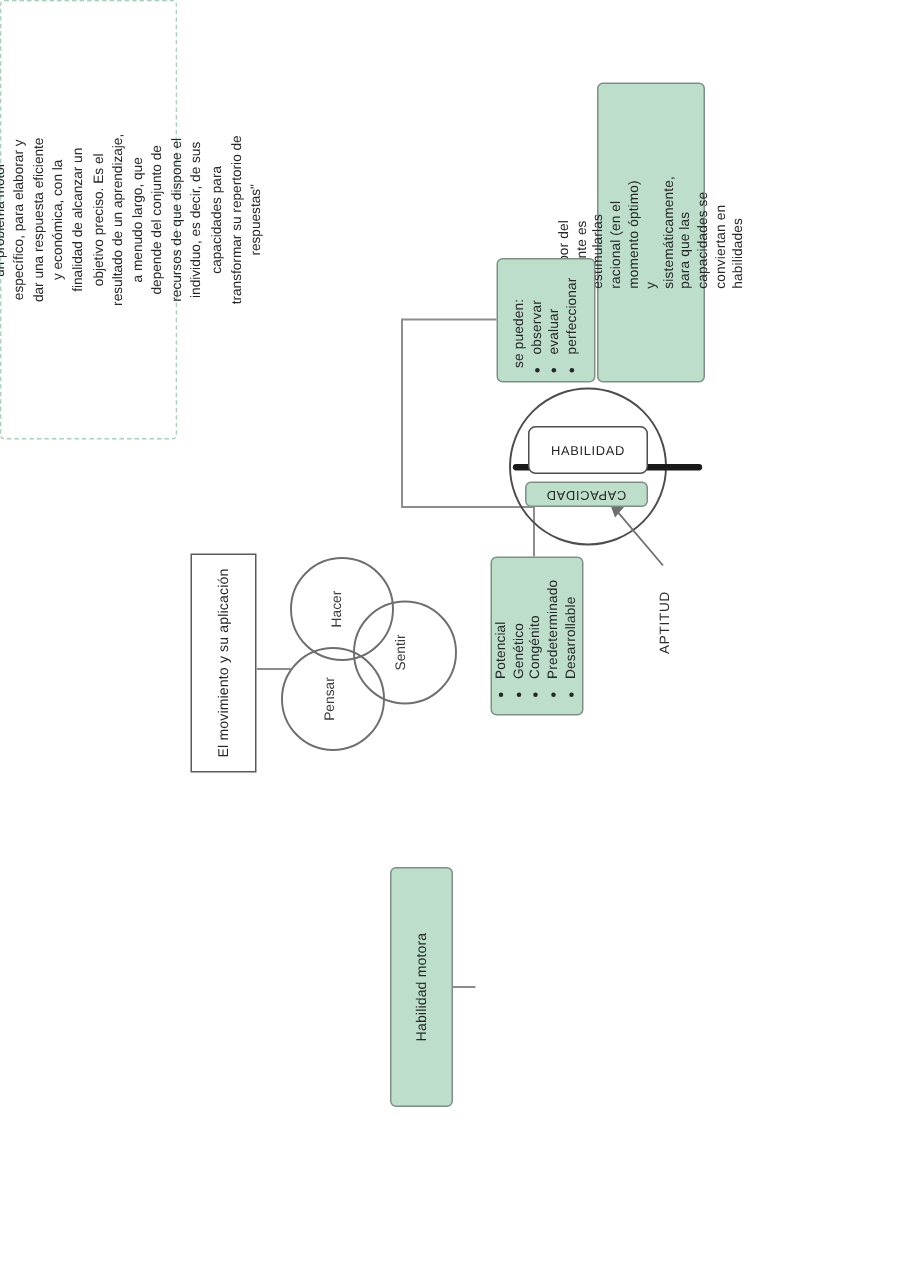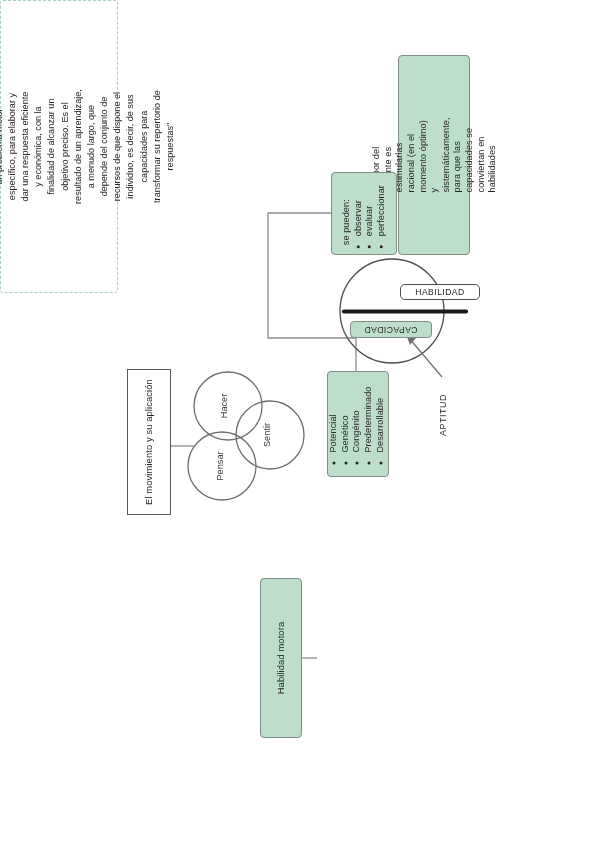--- a/index.html
+++ b/index.html
@@ -87,21 +87,21 @@
   }
   #node-se-pueden ul {
     margin: 0; padding: 0 0 0 9px;
     list-style: disc;
   }
   #node-se-pueden li { margin: 0; padding: 0; }
 
   
   #node-habilidad {
     left: 352px; top: 284px;
-    width: 80px; height: 16px; margin-left: 48px;
+    width: 80px; height: 32px;
   }
   #node-habilidad .lbl {
     font-size: 8.6px;
     letter-spacing: .45px;
     color: #262626;
   }
 
   
   #node-capacidad {
     left: 350px; top: 321px;

